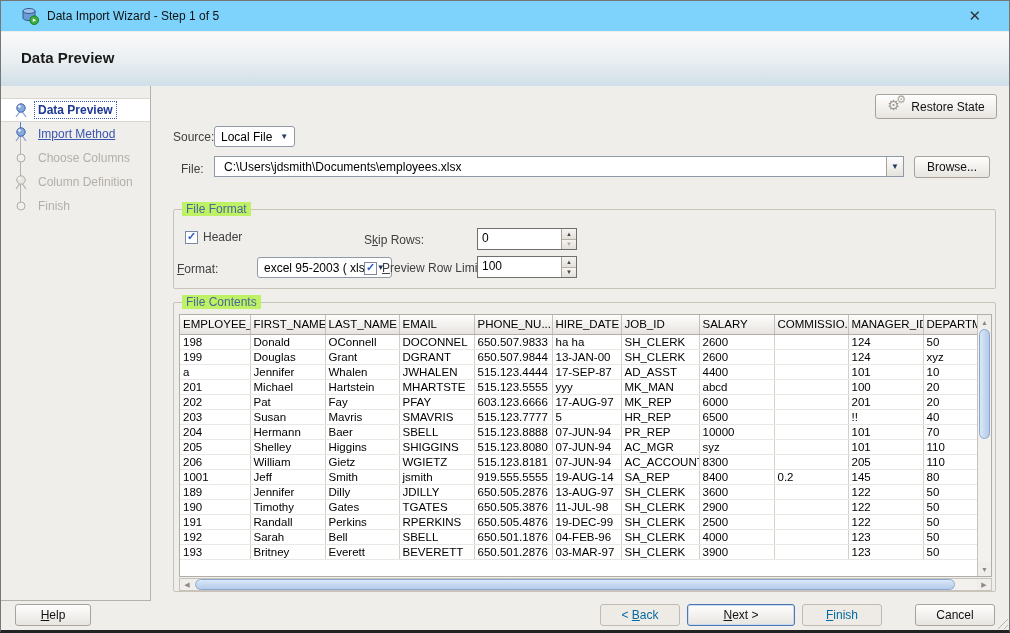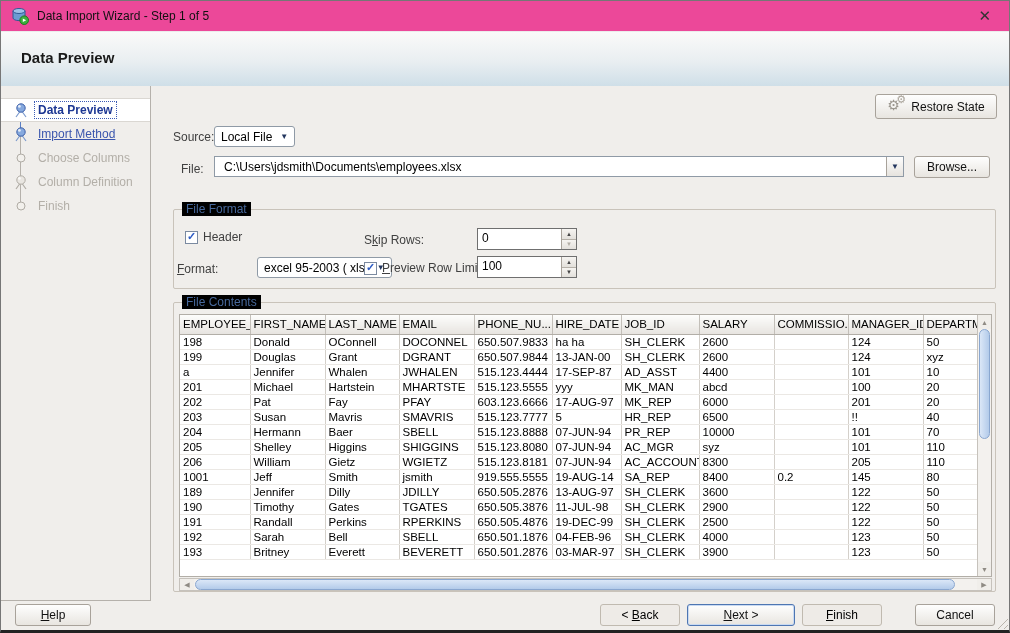--- a/index.html
+++ b/index.html
@@ -3,22 +3,22 @@
 <meta charset="utf-8">
 <style>
   * { margin:0; padding:0; box-sizing:border-box; }
   body { font-family:"Liberation Sans", sans-serif; background:#fff; }
   u { text-decoration:underline; }
 
   .window { position:relative; width:1010px; height:633px; background:#f0eeeb;
             border:1px solid #767676; border-bottom:3px solid #222; overflow:hidden; }
 
   
-  .titlebar { position:absolute; left:0; top:0; width:100%; height:30px; background:#ec4899;
-              display:flex; align-items:center; padding:0 10px; }
+  .titlebar { position:absolute; left:0; top:0; width:100%; height:30px; background:#7dd3fc;
+              display:flex; align-items:center; padding:0 20px; }
   .titlebar .app-icon { margin-right:8px; display:flex; }
   .titlebar .title { font-size:12px; color:#111; }
   .titlebar .close { margin-left:auto; font-size:15px; color:#333; cursor:default; padding:0 8px; }
 
   
   .band { position:absolute; left:0; top:30px; width:100%; height:55px;
           background:linear-gradient(180deg,#fafaf9 0%, #e9eef1 55%, #cfdfe8 100%);
           border-top:1px solid #ececec; }
   .band h1 { position:absolute; left:20px; top:17px; font-size:15px; font-weight:bold; color:#1a1a1a; }
 
@@ -36,21 +36,21 @@
   .step.link .slabel { color:#3a55ad; text-decoration:underline; }
   .step.pending .slabel { color:#b3afa8; }
 
   
   .content { position:absolute; left:150px; top:85px; width:860px; height:515px; }
   .label { font-size:12px; color:#404040; }
 
   .btn { display:inline-flex; align-items:center; justify-content:center; font-size:12px; color:#111;
          background:linear-gradient(180deg,#fefefe,#e8e5e0); border:1px solid #a8a29a; border-radius:3px;
          height:22px; cursor:default; white-space:nowrap; }
-  .btn.disabled { color:#000000; background:#eeebe7; border-color:#c0bab0; }
+  .btn.disabled { color:#0369a1; background:#eeebe7; border-color:#c0bab0; }
   .btn.focused { border-color:#4e76b2; box-shadow:inset 0 0 0 1px #c9daf2; }
 
   .restore { position:absolute; right:14px; top:8px; width:122px; height:25px; }
   .gears { position:relative; width:22px; height:18px; margin-right:2px; }
   .gears .g1 { position:absolute; left:0; top:-1px; font-size:14px; color:#9b968e; }
   .gears .g2 { position:absolute; left:9px; top:-5px; font-size:11px; color:#aaa49b; }
 
   .drop { display:inline-flex; align-items:center; background:#fff; border:1px solid #8f9aa6;
           border-radius:3px; height:21px; font-size:12px; padding:0 6px; }
   .drop .arr { margin-left:8px; font-size:8px; color:#23365e; }
@@ -60,21 +60,21 @@
   .file-label{ position:absolute; left:30px; top:76px; }
   .combo { position:absolute; left:63px; top:70px; width:690px; height:21px; background:#fff;
            border:1px solid #8f9aa6; display:flex; align-items:center; }
   .combo .text { flex:1; font-size:12px; padding:0 9px; white-space:nowrap; overflow:hidden; }
   .combo .cbtn { width:17px; height:100%; border-left:1px solid #a8a29a;
                  background:linear-gradient(180deg,#fdfdfd,#e6e3de); display:flex; align-items:center; justify-content:center;
                  font-size:8px; color:#23365e; }
   .browse { position:absolute; left:763px; top:70px; width:76px; }
 
   .group { position:absolute; left:22px; border:1px solid #c9c3ba; border-radius:2px; }
-  .group .gtitle { position:absolute; top:-8px; left:8px; background:#000000; padding:0 4px;
+  .group .gtitle { position:absolute; top:-8px; left:8px; background:#bef264; padding:0 4px;
                    font-size:12px; color:#47689b; }
   .g-format { top:123px; width:823px; height:80px; }
   .g-contents { top:216px; width:823px; height:290px; }
 
   .checkrow { position:absolute; display:flex; align-items:center; }
   .checkbox { width:13px; height:13px; background:#fff; border:1px solid #7b8folk; border:1px solid #7b8aa0;
               display:flex; align-items:center; justify-content:center; margin-right:5px; }
   .checkbox .mark { font-size:11px; font-weight:bold; color:#2e5cc5; line-height:1; margin-top:-1px; }
 
   .spin { position:absolute; width:100px; height:22px; background:#fff; border:1px solid #6f6f6f; display:flex; }

